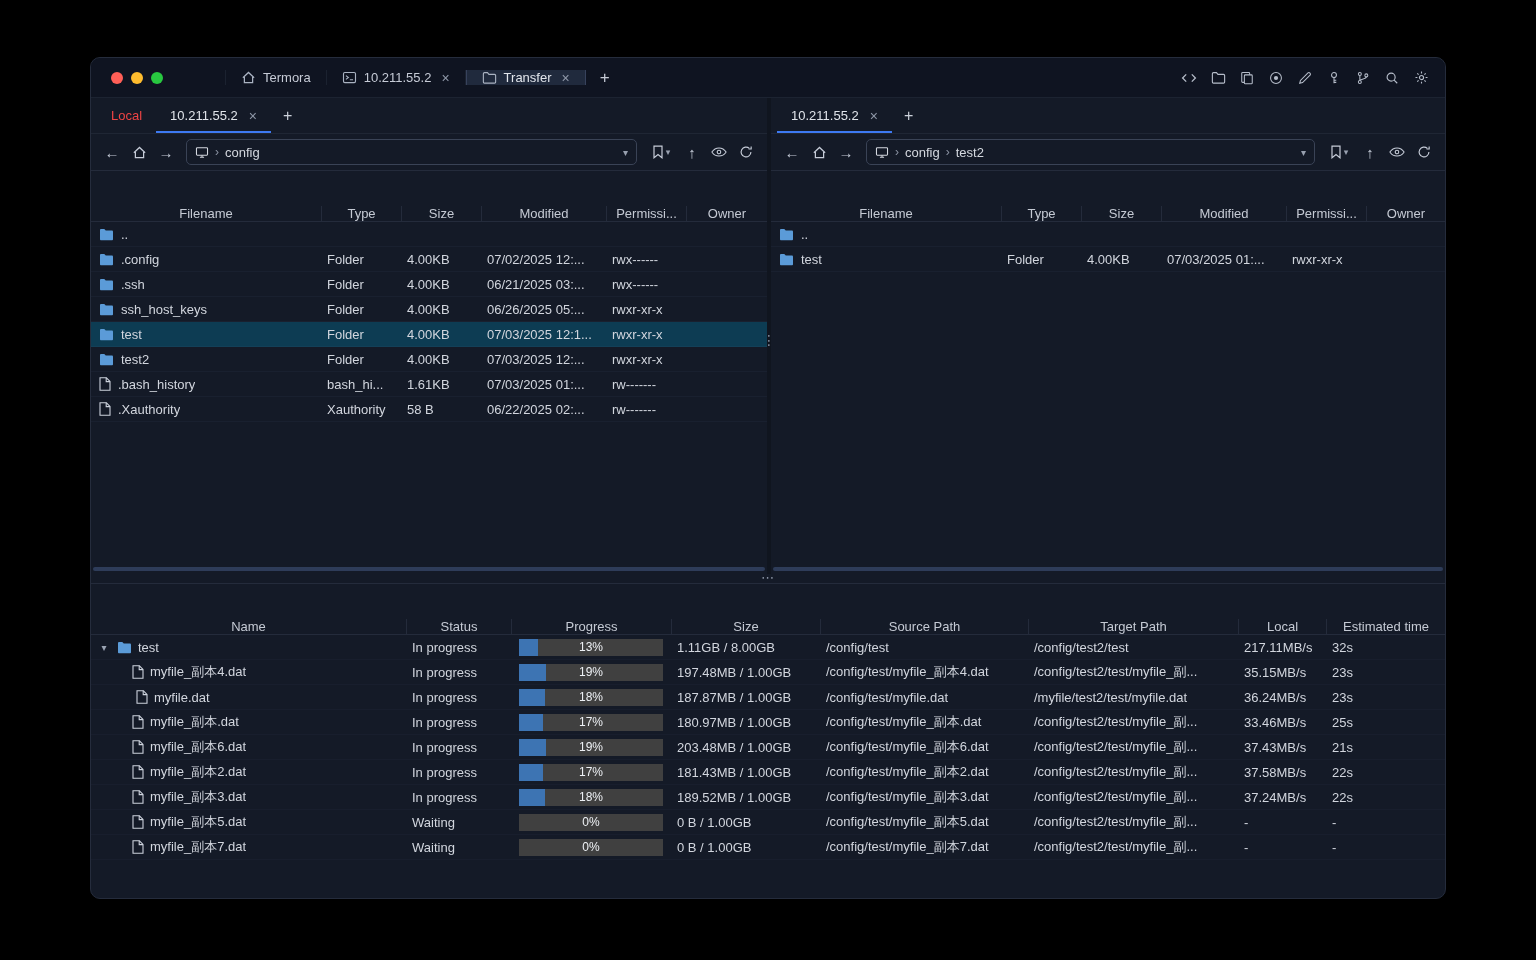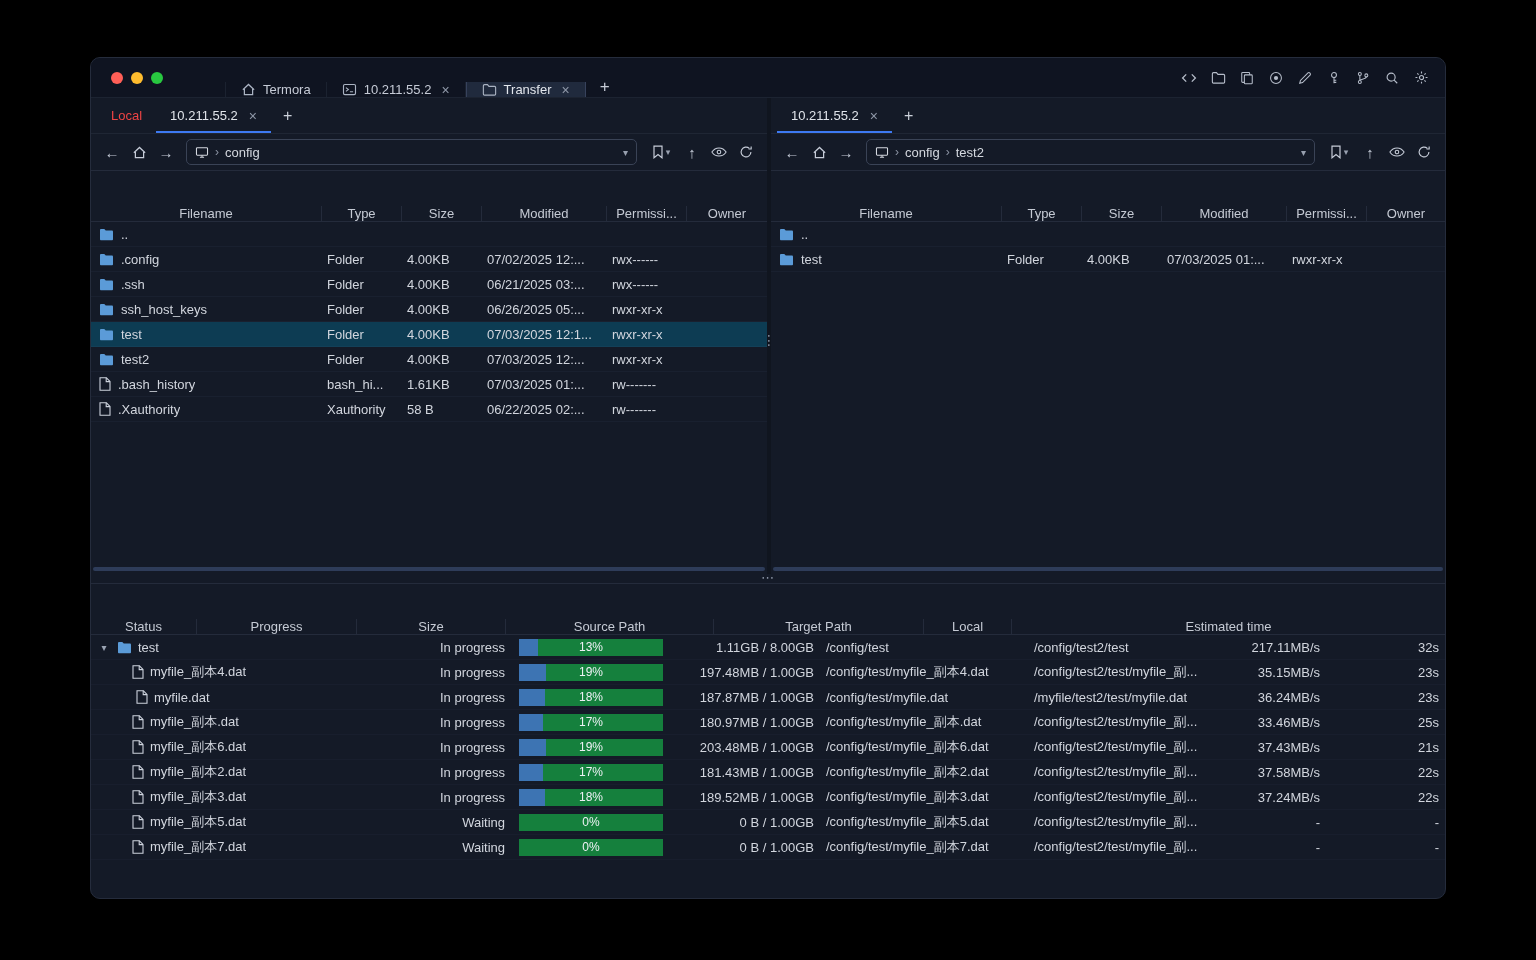--- a/index.html
+++ b/index.html
@@ -7,21 +7,21 @@
 
   .window{ position:absolute; left:90px; top:57px; width:1356px; height:842px;
     background:#141a27; border:1px solid #252c3c; border-radius:10px; overflow:hidden;
     display:flex; flex-direction:column; color:#d3d7de; }
 
   
   .titlebar{ flex:0 0 40px; display:flex; align-items:stretch; background:#0f1421; border-bottom:1px solid #1c2331; }
   .lights{ display:flex; align-items:center; gap:8px; padding:0 14px 0 20px; }
   .light{ width:12px; height:12px; border-radius:50%; }
   .l-close{ background:#ff5f57; } .l-min{ background:#febc2e; } .l-zoom{ background:#28c840; }
-  .tb-tabs{ display:flex; align-items:flex-end; margin-left:16px;padding-left:32px; }
+  .tb-tabs{ display:flex; align-items:center; margin-left:16px;padding-left:32px; }
   .tb-tab{ display:flex; align-items:center; gap:7px; padding:0 15px; font-size:13px; color:#c6cbd6; border-right:1px solid #1b2230; }
   .tb-tab:first-child{ border-left:1px solid #1b2230; }
   .tb-tab.active{ background:#202a3d; border-left:1px solid #37425c; border-right:1px solid #37425c; color:#e2e6ec; }
   .tabicon{ display:inline-flex; color:#aab3c2; }
   .tab-close{ color:#8f98a8; font-size:14px; margin-left:3px; line-height:1; cursor:default; }
   .tb-add{ display:flex; align-items:center; padding:0 14px; color:#c6cbd6; font-size:17px; }
   .tb-right{ margin-left:auto; display:flex; align-items:center; gap:5px; padding-right:12px; }
   .tb-icon{ width:24px; height:24px; display:flex; align-items:center; justify-content:center; color:#b6bdca; }
 
   
@@ -65,24 +65,24 @@
   .hsplit .dots{ position:absolute; left:50%; top:50%; transform:translate(-50%,-58%); color:#8a93a4; font-size:13px; letter-spacing:1px; }
 
   
   .transfer{ flex:1; display:flex; flex-direction:column; min-height:0; }
   .t-head{ flex:0 0 25px; display:flex; align-items:stretch; border-top:1px solid #242b3b; border-bottom:1px solid #242b3b; font-size:13px; color:#c5cad4; }
   .tcol-name{ width:315px; } .tcol-status{ width:105px; } .tcol-progress{ width:160px; }
   .tcol-size{ width:149px; } .tcol-source{ width:208px; } .tcol-target{ width:210px; }
   .tcol-speed{ width:88px; } .tcol-eta{ flex:1; }
   .trow{ display:flex; height:25px; align-items:center; font-size:13px; color:#d2d6de; border-bottom:1px solid rgba(140,160,200,0.04); }
   .tcell{ overflow:hidden; white-space:nowrap; padding:0 6px; }
-  .tc-center{ text-align:right; }
+  .tc-center{ text-align:left; }
   .t-name{ display:flex; align-items:center; gap:6px; overflow:hidden; }
   .chev{ width:14px; text-align:center; color:#9aa3b2; font-size:10px; flex:0 0 auto; }
-  .pbar{ position:relative; width:calc(100% - 4px); height:17px; margin:0 auto; background:#15803d; }
+  .pbar{ position:relative; width:calc(100% - 4px); height:17px; margin:0 auto; background:#404040; }
   .pfill{ position:absolute; left:0; top:0; bottom:0; background:#3d74b3; }
   .plabel{ position:absolute; inset:0; display:flex; align-items:center; justify-content:center; font-size:12px; color:#eef1f5; }
 
   svg{ display:block; }
 </style>
 </head>
 <body>
 
 <div class="window">
 
@@ -476,20 +476,21 @@
       <div class="hscroll"></div>
     </div>
   </div>
 
   <div class="hsplit">
       <span class="dots">⋯</span>
     </div>
 
   <div class="transfer">
     <div class="t-head">
+      <div class="hcell tcol-name">Name</div>
       <div class="hcell tcol-status">Status</div>
       <div class="hcell tcol-progress">Progress</div>
       <div class="hcell tcol-size">Size</div>
       <div class="hcell tcol-source">Source Path</div>
       <div class="hcell tcol-target">Target Path</div>
       <div class="hcell tcol-speed">Local</div>
       <div class="hcell tcol-eta">Estimated time</div>
     </div>
     <div id="transfer-body">
         <div class="trow">

